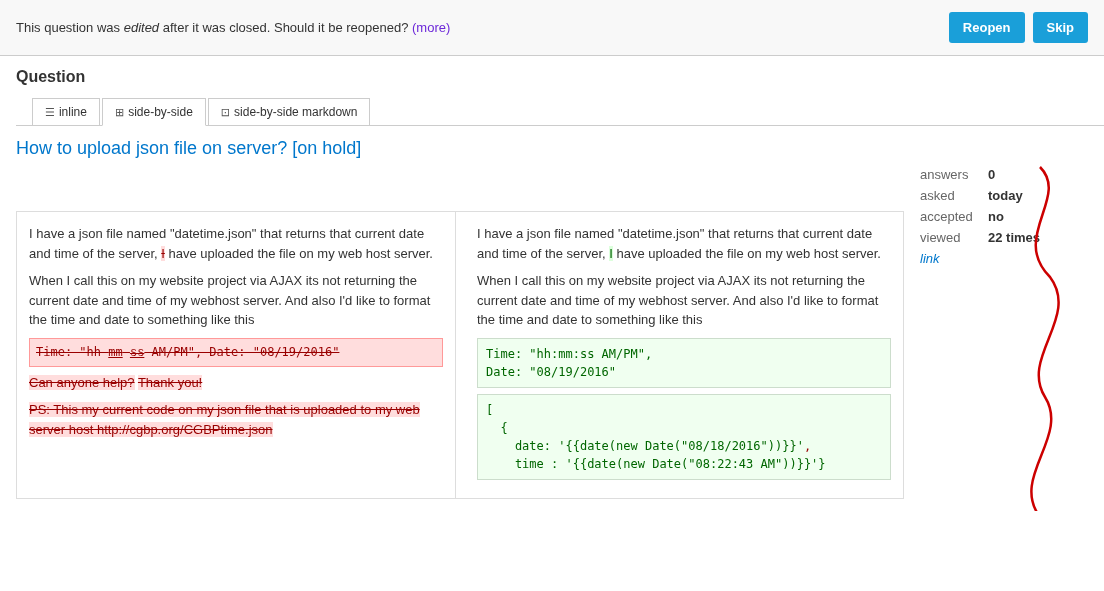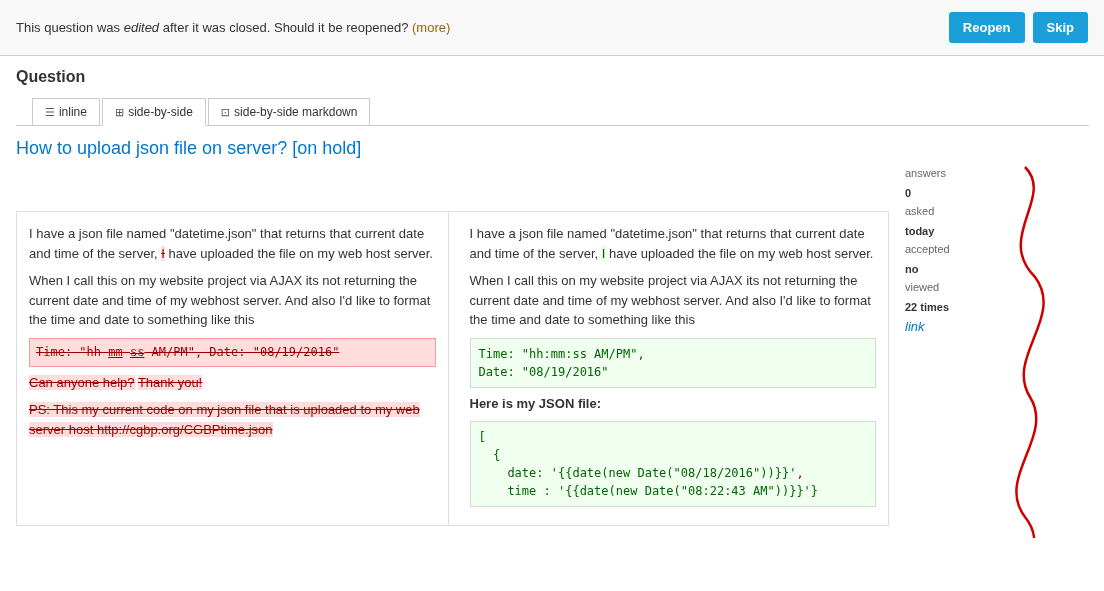--- a/index.html
+++ b/index.html
@@ -17,21 +17,21 @@
     }
     .banner-text {
       font-size: 13px;
       color: #333;
       flex: 1;
     }
     .banner-text em {
       font-style: italic;
     }
     .banner-text a {
-      color: #a16207;
+      color: #6d28d9;
       text-decoration: none;
     }
     .banner-buttons {
       display: flex;
       gap: 8px;
     }
     .btn {
       padding: 8px 14px;
       border: none;
       border-radius: 3px;
@@ -68,21 +68,21 @@
       border-bottom: 1px solid #fff;
       margin-bottom: -1px;
     }
     .tab-icon {
       font-size: 11px;
       color: #555;
     }
 
     
     .main-content {
-      padding: 12px 15px 0 16px;
+      padding: 12px 0 0 16px;
       position: relative;
     }
 
     .question-label {
       font-size: 16px;
       font-weight: bold;
       color: #333;
       margin-bottom: 12px;
     }
 
@@ -153,22 +153,21 @@
       padding: 6px 8px;
       font-family: monospace;
       font-size: 12px;
       color: #060;
       margin: 6px 0;
     }
     .sidebar-row {
       display: flex;
       gap: 8px;
       margin-bottom: 6px;
-      font-size: 11px;
-      flex-direction: column;
+      font-size: 13px;
     }
     .sidebar-label {
       color: #666;
       width: 60px;
     }
     .sidebar-value {
       color: #333;
       font-weight: bold;
     }
     .sidebar-link {
@@ -265,23 +264,20 @@
           <p>
             I have a json file named "datetime.json" that returns that current date and time of the server, <span class="diff-added">I</span> have uploaded the file on my web host server.
           </p>
           <p>
             When I call this on my website project via AJAX its not returning the current date and time of my webhost server. And also I'd like to format the time and date to something like this
           </p>
           <div class="code-block">
             Time: "hh:mm:ss AM/PM",<br>
             Date: "08/19/2016"
           </div>
-          <p>
-            <strong>Here is my JSON file:</strong>
-          </p>
           <div class="json-code">
             [<br>
             &nbsp;&nbsp;{<br>
             &nbsp;&nbsp;&nbsp;&nbsp;date: '{{date(new Date("08/18/2016"))}}'<span style="color:#900">,</span><br>
             &nbsp;&nbsp;&nbsp;&nbsp;time : '{{date(new Date("08:22:43 AM"))}}'}<br>
           </div>
         </div>
 
       </div>
     </div>

